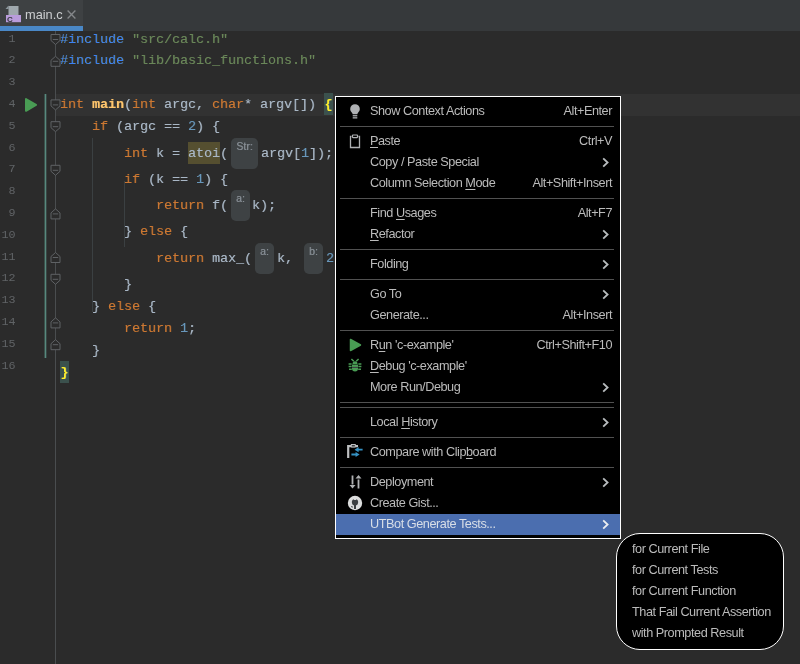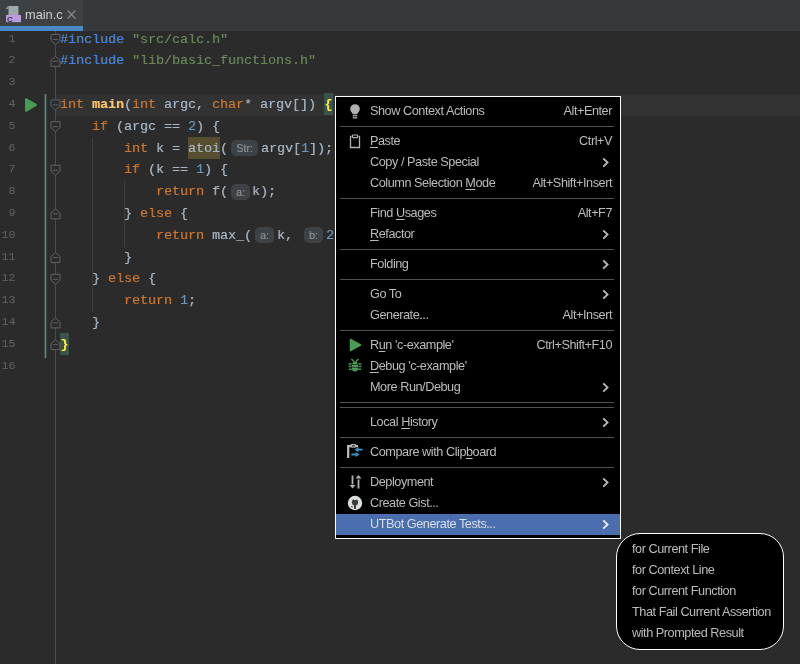--- a/index.html
+++ b/index.html
@@ -26,21 +26,21 @@
            color:#606366; white-space:pre; }
   .kw { color:#cc7832; }
   .pp { color:#3b82f6; }
   .str { color:#6a8759; }
   .num { color:#6897bb; }
   .fn { color:#ffc66d; font-weight:bold; }
   .brace { color:#ffef28; background:#3b514d; font-weight:bold; padding:3.5px 0.5px; }
   .usage { background:#554f30; padding:3.8px 0; }
   .hint { display:inline-block; vertical-align:middle; background:#3e4244; color:#868c92;
           font-family:"Liberation Sans", sans-serif; font-size:10.5px; line-height:16px;
-          height:16px; border-radius:5px; text-align:center; margin-top:-2.5px; }
+          height:31px; border-radius:5px; text-align:center; margin-top:-2.5px; }
   .vline { position:absolute; width:1px; background:#3b4042; }
 
   
   .popup { position:absolute; background:#000000; border:1px solid #ffffff; }
   #menu { left:335px; top:96px; width:285.5px; padding:3.5px 0; }
   #submenu { left:616px; top:533px; width:168px; padding:5px 0;border-radius:24px; }
   .mi { position:relative; height:21px; line-height:21px; font-size:12.7px; letter-spacing:-0.45px; color:#bbbbbb;
         padding-left:34px; white-space:nowrap; }
   .mi .sc { position:absolute; right:7.5px; top:0; letter-spacing:-0.45px; }
   .mi .ic { position:absolute; left:11px; top:2.5px; width:16px; height:16px; }
@@ -204,17 +204,17 @@
         <path fill="#3c3f41" d="M4.9,7.7 q-0.2,-1.5 0.3,-2.2 l1,-1.3 1,0.9 h1.6 l1,-0.9 1,1.3 q0.5,0.7 0.3,2.2 q0,2.3 -2.1,2.7 v3.6 h-2 v-3.6 q-2.1,-0.4 -2.1,-2.7 z"></path>
         <path d="M5.9,12.1 l-1.8,-0.5" stroke="#3c3f41" stroke-width="1"></path>
       </svg>Create Gist...</div>
   <div class="mi hl">UTBot Generate Tests...<svg class="arrow" width="7" height="11" viewBox="0 0 7 11">
         <path d="M1.2,1.3 L5.6,5.5 L1.2,9.7" stroke="#eceef0" stroke-width="1.8" fill="none"></path>
       </svg></div>
 </div>
 
 <div id="submenu" class="popup">
   <div class="smi">for Current File</div>
-  <div class="smi">for Context Line</div>
+  <div class="smi">for Current Tests</div>
   <div class="smi">for Current Function</div>
   <div class="smi">That Fail Current Assertion</div>
   <div class="smi">with Prompted Result</div>
 </div>
 
 </body></html>

